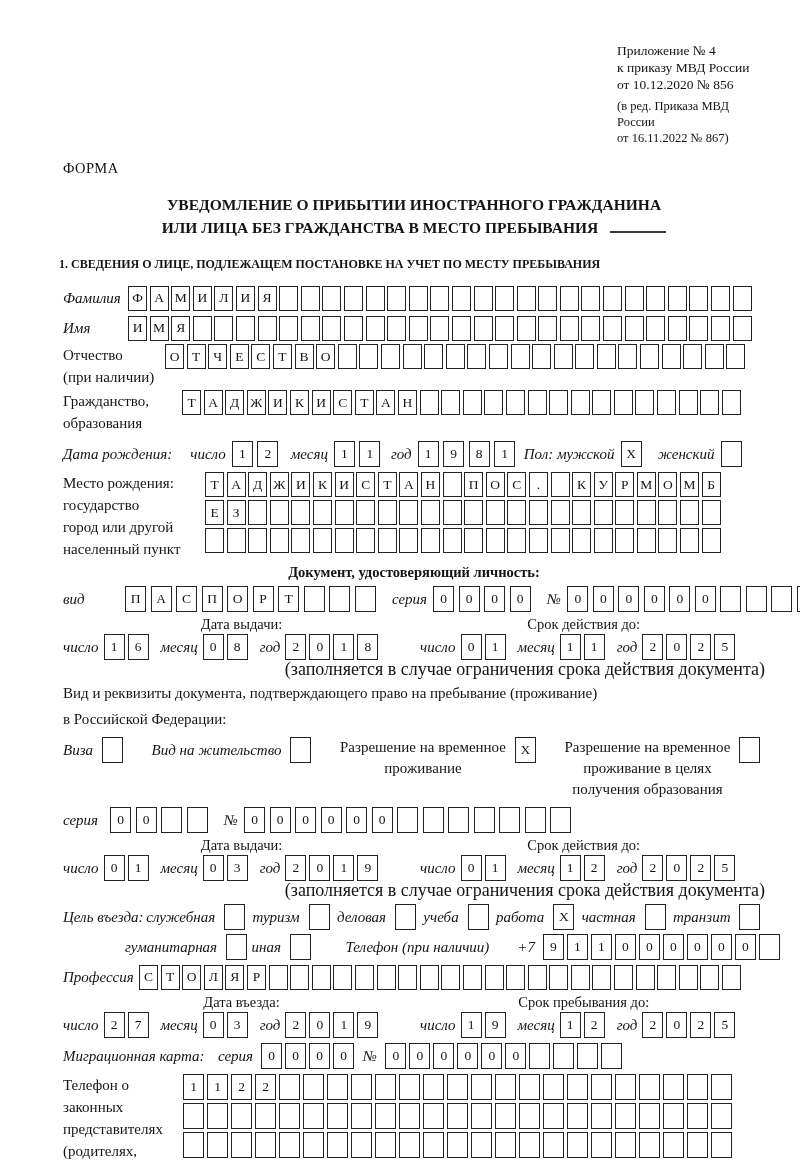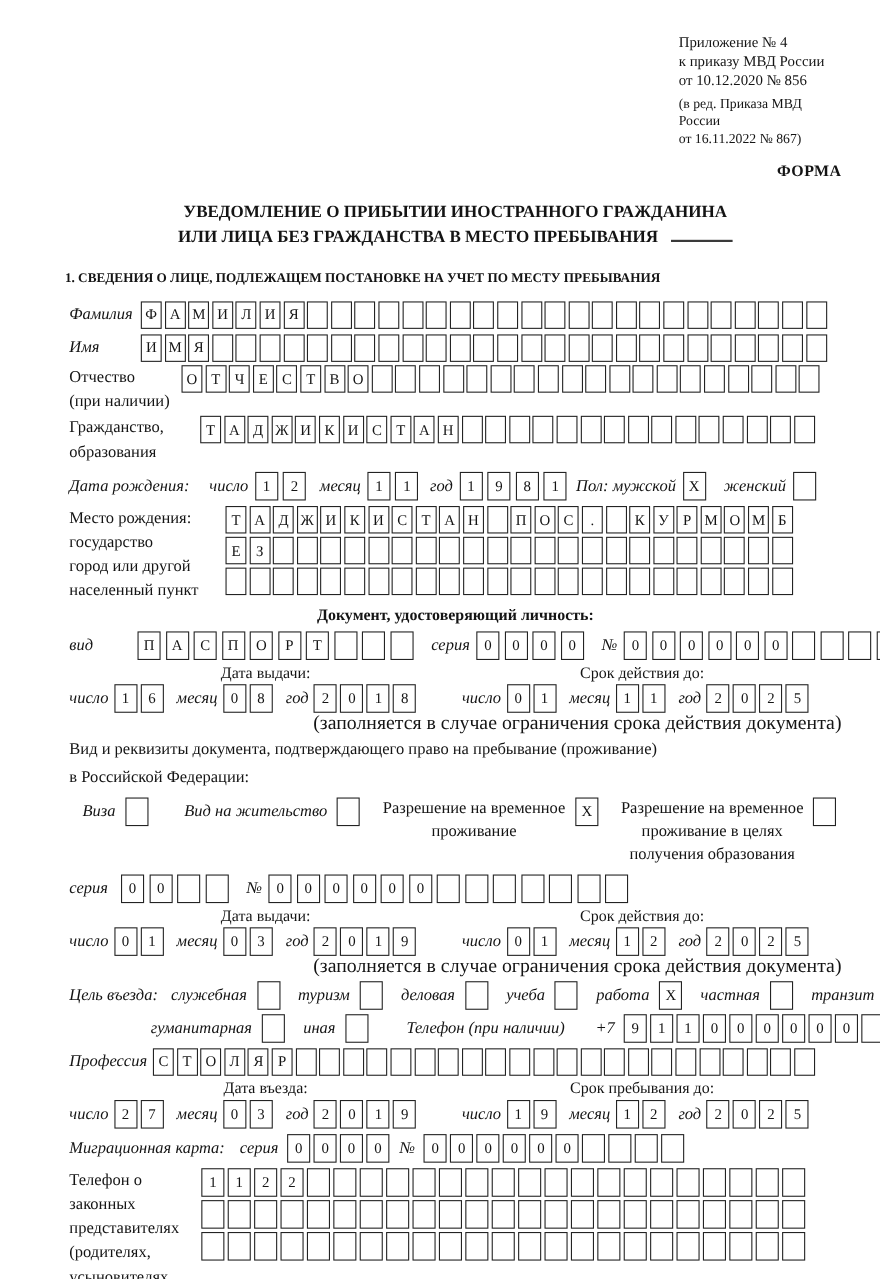--- a/index.html
+++ b/index.html
@@ -1,26 +1,26 @@
 <!DOCTYPE html>
 <html><head>
 <meta charset="utf-8">
 <style>
   * { box-sizing: border-box; }
   html,body { margin:0; padding:0; background:#ffffff; }
   .page {
     position:relative; width:800px; height:1163px; overflow:hidden;
     background:#ffffff; color:#141414;
     font-family:"Liberation Serif","DejaVu Serif",serif;
-    font-size:15px; padding:30px 35px 8px 63px;
+    font-size:15px; padding:42px 35px 8px 63px;
   }
   .hdr { margin-left:554px; line-height:17px; font-size:13.5px; }
   .hdr .note { font-size:12.5px; line-height:16px; }
   .hdr .gap { margin-top:5px; }
-  .forma { text-align:right; font-weight:bold; font-size:14.5px; margin-top:14px; letter-spacing:.4px; }
+  .forma { text-align:left; font-weight:normal; font-size:14.5px; margin-top:14px; letter-spacing:.4px; }
   .title { text-align:center; font-weight:bold; font-size:15.5px; margin-top:16px; line-height:23px; }
   .uline { display:inline-block; width:56px; border-bottom:2.2px solid #3a3a3a; margin-left:12px; }
   .sec { font-weight:bold; font-size:12px; margin:18px 0 12px -4px; }
 
   .row { display:flex; align-items:center; margin-bottom:2px; min-height:28px; }
   .row.top { align-items:flex-start; }
   .lbl { flex:none; white-space:nowrap;font-style:italic; }
   .lblcol { display:flex; flex-direction:column; line-height:22px; flex:none; }
   .bxcol { display:flex; flex-direction:column; gap:3px; }
 
@@ -39,21 +39,21 @@
   .datecol.right { width:auto; }
   .datehead { text-align:center; font-size:14.5px; line-height:18px; }
   .dl { display:flex; align-items:center; margin-top:1px; }
   .dl .lbl { margin-right:5px; }
   .dl .bxs { margin-right:9px; }
   .notesm { text-align:right; font-size:18px; line-height:17px; margin:1px 0 4px; }
   .para { line-height:23px; margin-top:3px; }
 
   .cbrow { display:flex; align-items:flex-start; margin-top:6px; margin-bottom:6px; }
   .cbitem { display:flex; align-items:flex-start; }
-  .cbitem .lbl { line-height:26px; margin-right:9px;margin-left:12px; }
+  .cbitem .lbl { line-height:26px; margin-right:9px; }
   .stack { display:flex; flex-direction:column; text-align:center; line-height:21px; margin-right:9px; }
 
   .spread { justify-content:space-between; }
   .purpose2 { margin-left:62px; }
   .purpose2 .gap2 { width:22px; }
 </style>
 </head>
 <body>
 
 <div class="page">

